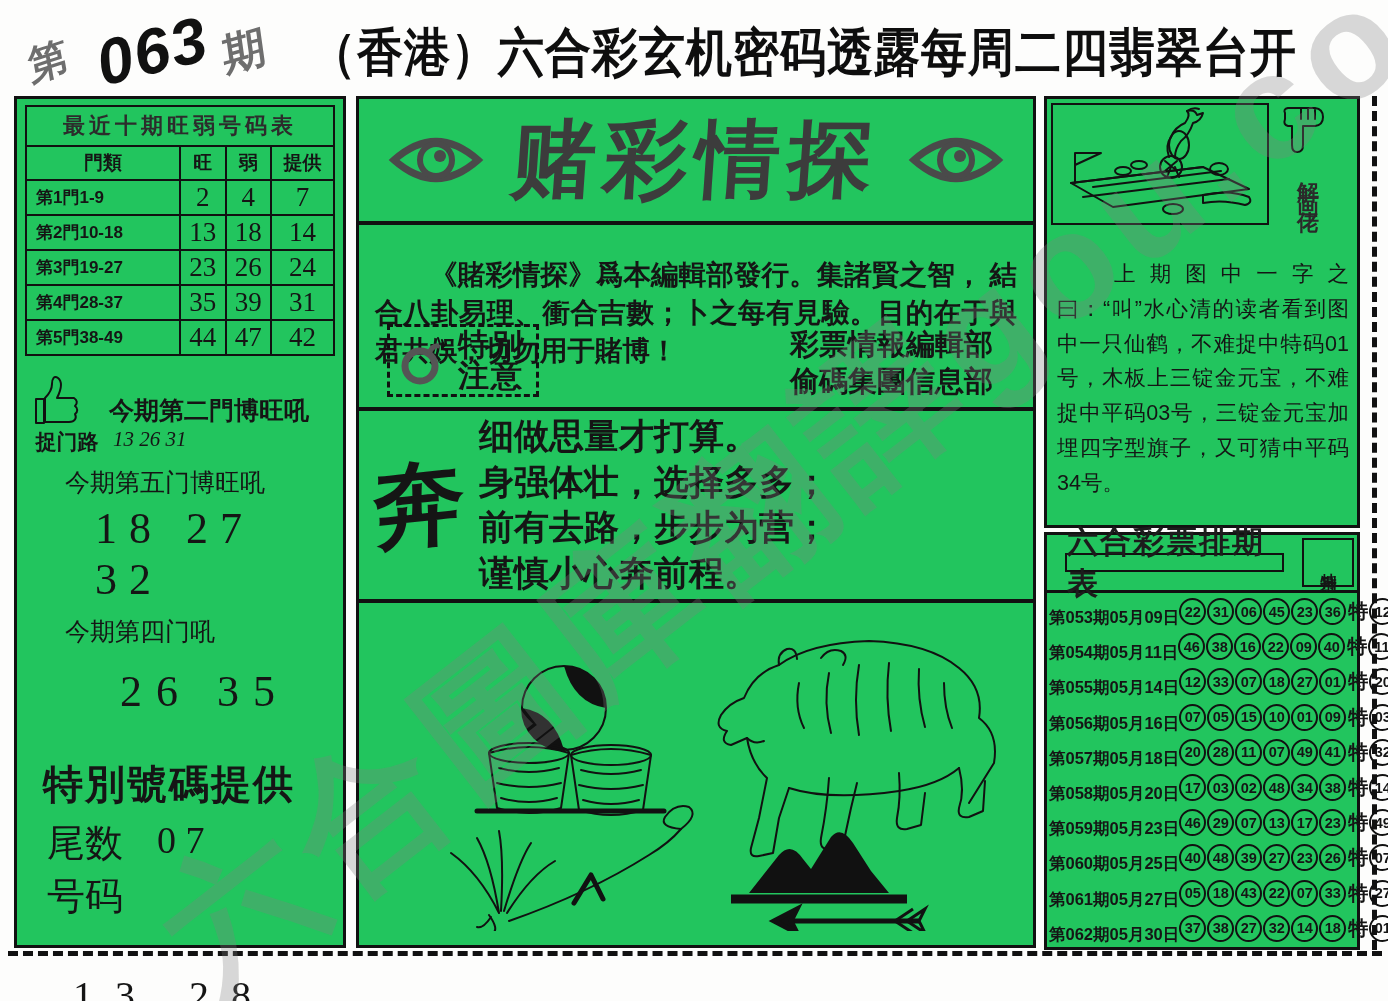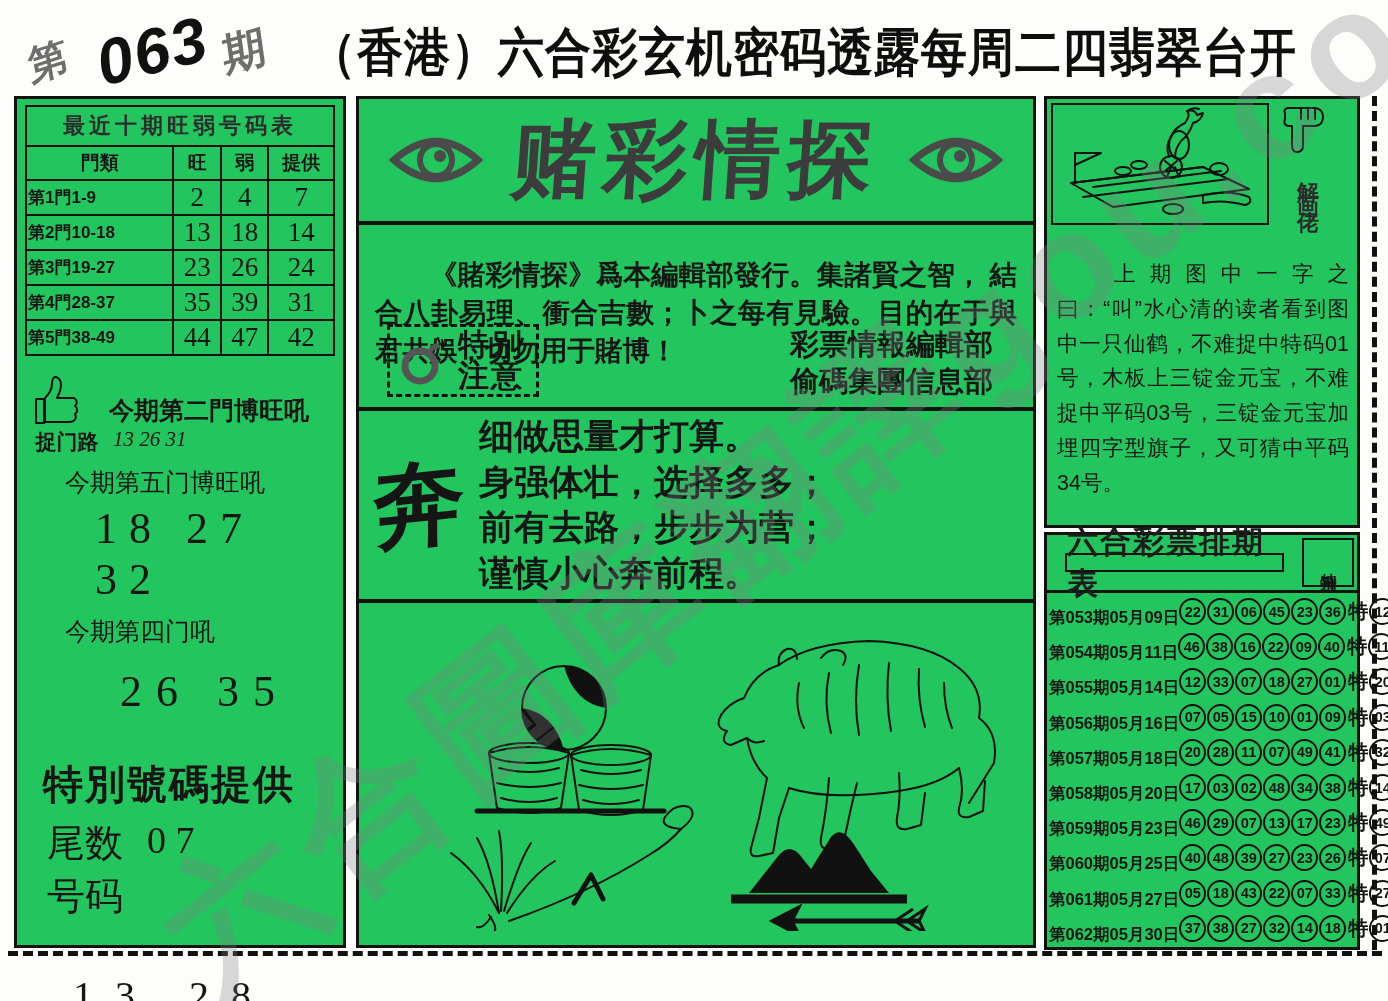--- a/index.html
+++ b/index.html
@@ -26,36 +26,36 @@
   .right-top  { left:1044px; top:96px; width:316px; height:432px; padding:4px; }
   .sched-box  { left:1044px; top:532px; width:316px; height:418px; }
   .v-dash { position:absolute; left:1372px; top:96px; height:854px; border-left:5px dashed #111; }
   .b-dash { position:absolute; left:8px; top:951px; width:1374px; border-top:5px dashed #111; }
 
   
   table.wr { width:100%; border-collapse:collapse; }
   table.wr td, table.wr th { border:2px solid #111; text-align:center; }
   .wr-title { font-size:22px; font-weight:bold; letter-spacing:4px; color:#2c2c2c; padding:4px 0; }
   .wr-head  { font-size:19px; font-weight:bold; padding:3px 0; }
-  .wr-label { font-size:17px; font-weight:bold; text-align:left !important; padding-left:1px; white-space:nowrap; }
+  .wr-label { font-size:17px; font-weight:bold; text-align:left !important; padding-left:9px; white-space:nowrap; }
   .wr-num   { font-family:"Liberation Serif", serif; font-size:27px; padding:1px 0; }
 
   .thumb-row { display:flex; align-items:flex-end; margin-top:14px; }
   .thumb-wrap { width:84px; text-align:center; }
   .thumb-cap { font-size:21px; font-weight:bold; }
   .door2 { flex:1; padding-bottom:4px; }
   .door2-label { font-size:25px; font-weight:bold; display:inline; }
   .door2-nums  { font-size:21px; font-family:"Liberation Serif", serif; display:inline; margin-left:4px;font-style:italic; }
 
   .door-line  { font-size:25px; margin:10px 0 0 40px; }
   .door-nums  { font-family:"Liberation Serif", serif; font-size:44px; margin:4px 0 0 70px; letter-spacing:12px; }
   .door-nums2 { font-family:"Liberation Serif", serif; font-size:44px; margin:18px 0 0 95px; letter-spacing:14px; }
 
   .sp-title { font-size:40px; font-weight:bold; margin:40px 0 6px 18px; letter-spacing:2px; }
-  .sp-line  { font-size:38px; margin:2px 0 0 22px; display:flex; gap:24px; font-family:"Liberation Serif", serif;}
+  .sp-line  { font-size:38px; margin:2px 0 0 22px; display:flex; gap:34px; font-family:"Liberation Serif", serif;}
   .sp-line .lbl { font-family:"Liberation Sans", sans-serif; }
   .sp-nums  { font-family:"Liberation Serif", serif; font-size:40px; margin:50px 0 0 48px; letter-spacing:22px; }
 
   
   .masthead { height:126px; display:flex; align-items:center; justify-content:center; gap:28px; border-bottom:4px solid #111; }
   .masthead-text { font-family:"Liberation Serif", serif; font-size:84px; font-weight:bold; color:#3c3c3c; letter-spacing:8px; transform:skewX(-4deg); }
   .intro-band { position:relative; height:186px; border-bottom:4px solid #111; padding:10px 16px 0 16px; }
   .intro-text { font-family:"Liberation Serif", serif; font-size:27.5px; font-weight:bold; line-height:1.38; text-align:justify;margin-top:21px; }
   .intro-text .ind { display:inline-block; width:2em; }
   .notice-box { position:absolute; left:28px; bottom:10px; display:flex; align-items:center; gap:8px;

